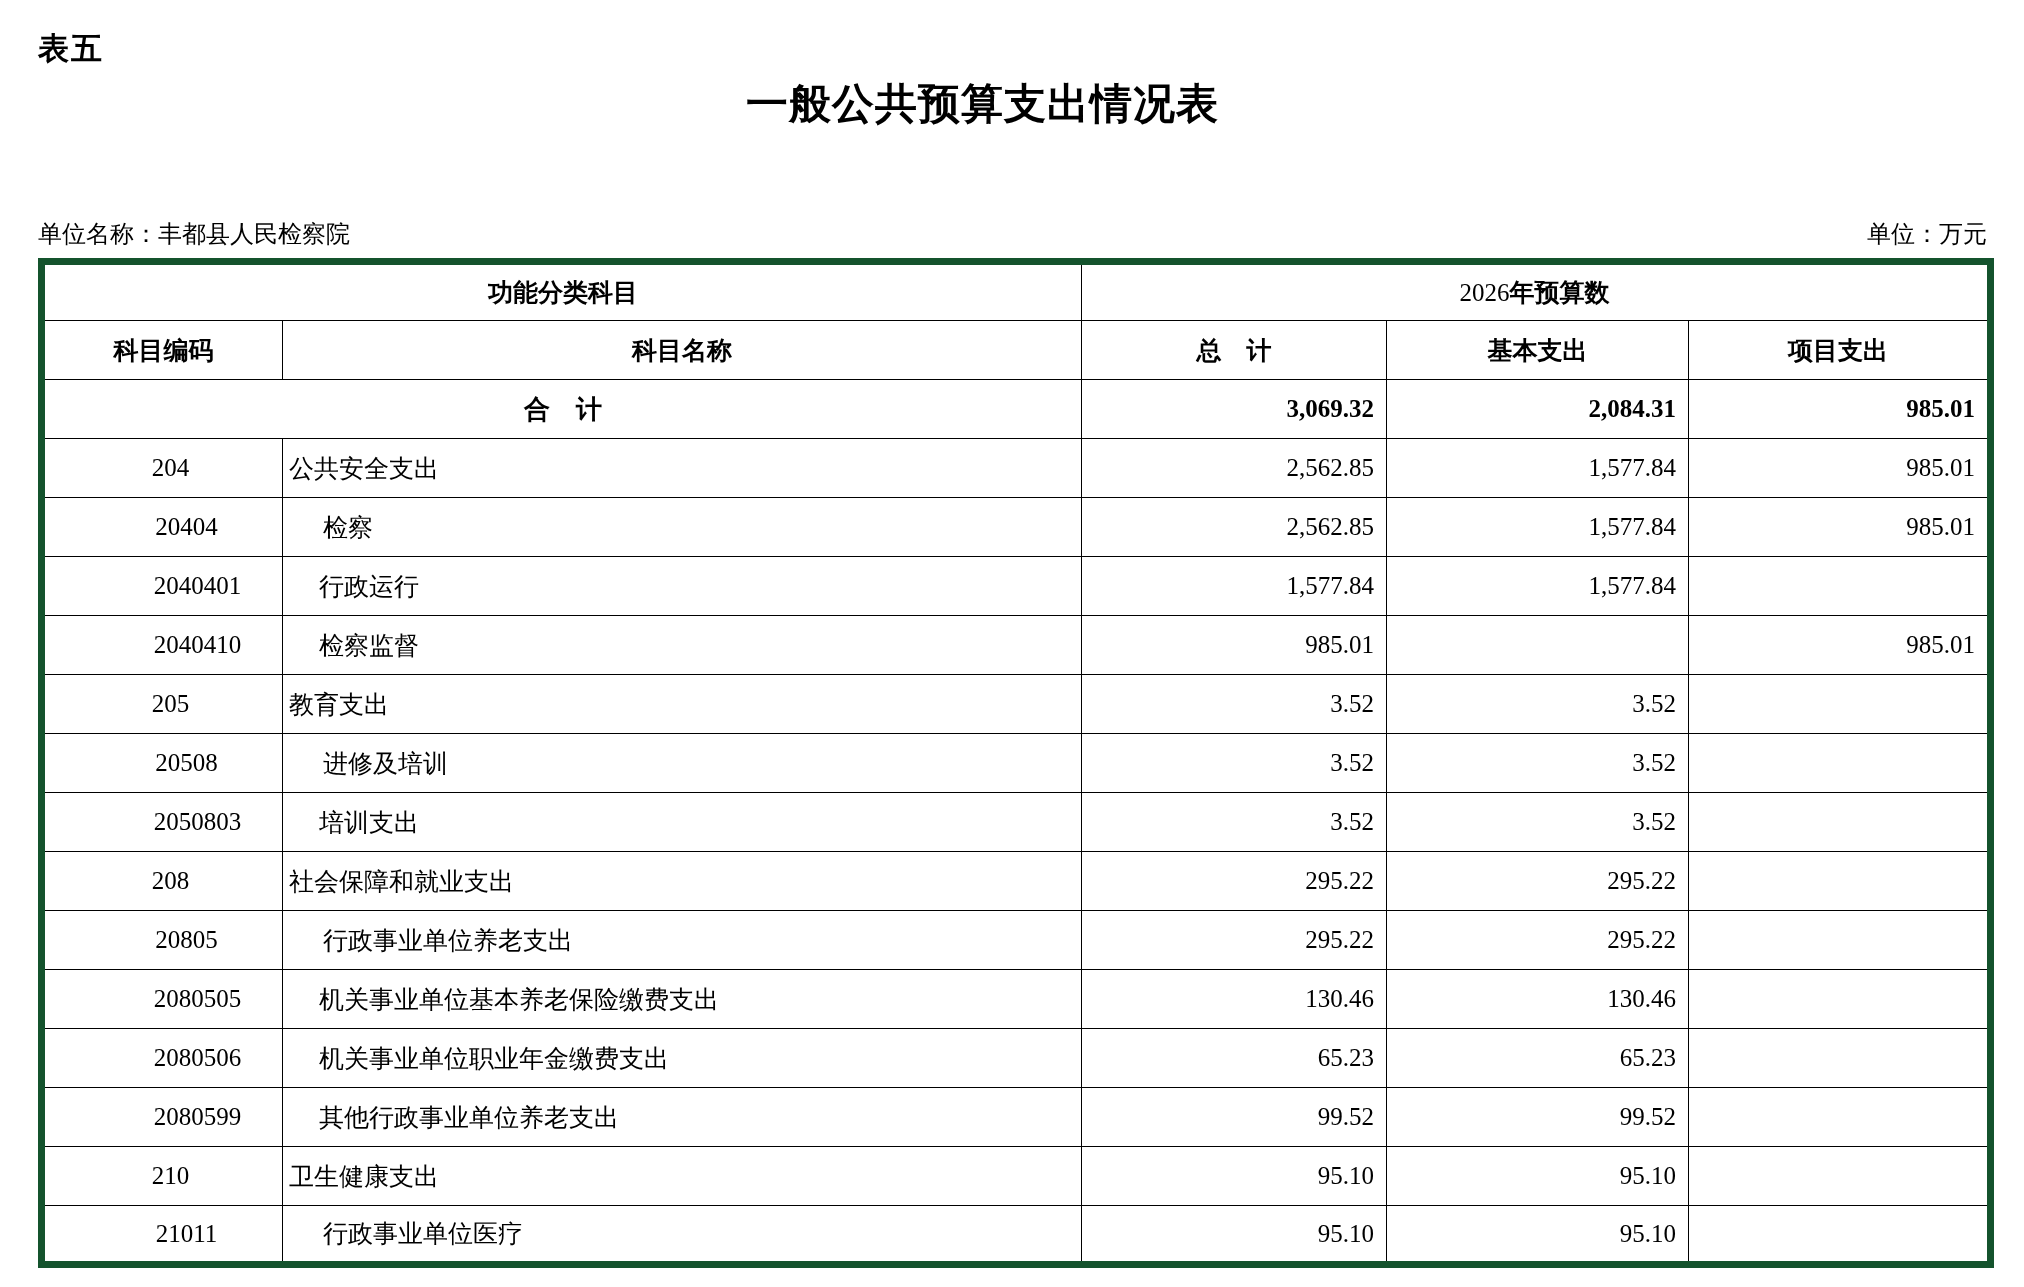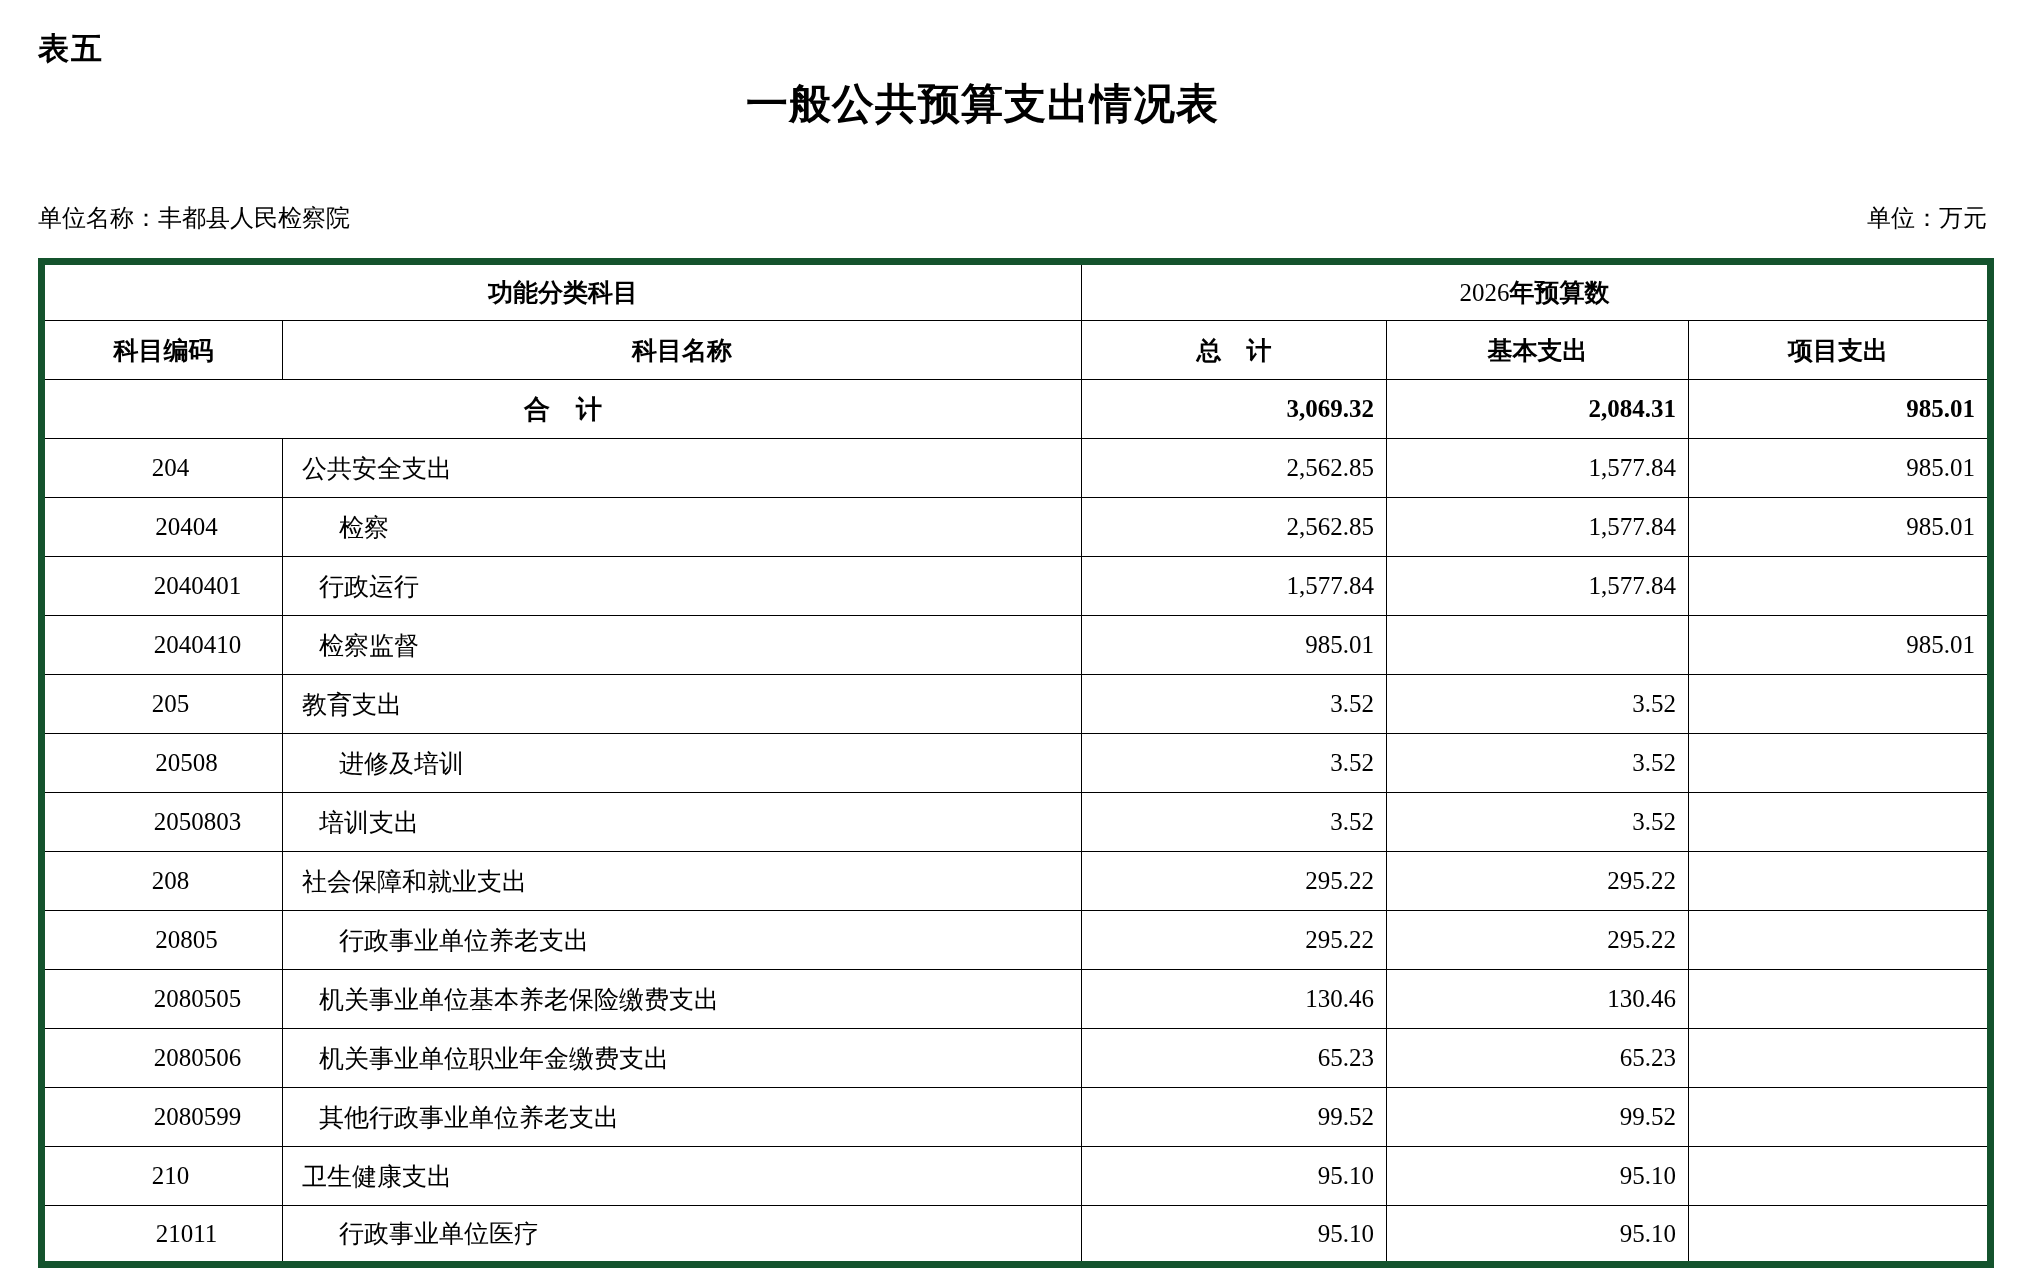--- a/index.html
+++ b/index.html
@@ -14,21 +14,21 @@
     font-family:"Liberation Sans","DejaVu Sans",sans-serif;
     font-weight:700; font-size:31px; letter-spacing:2px;
   }
   .page-title {
     position:absolute; left:0; top:76px; width:1965px;
     text-align:center;
     font-family:"Liberation Sans","DejaVu Sans",sans-serif;
     font-weight:700; font-size:42px; letter-spacing:1px;
   }
   .unit-row {
-    position:absolute; left:38px; top:202px; width:1949px;
+    position:absolute; left:38px; top:218px; width:1949px;
     display:flex; justify-content:space-between; align-items:flex-end;
     font-size:24px;
   }
   .budget-table {
     position:absolute; left:38px; top:258px; width:1949px;
     border-collapse:collapse; table-layout:fixed;
     border:7px solid #14532d;
   }
   .budget-table th, .budget-table td {
     border:1px solid #000;
@@ -40,25 +40,25 @@
   .budget-table th {
     font-family:"Liberation Sans","DejaVu Sans",sans-serif;
     font-weight:700; text-align:center;
   }
   th.year-head .year-num {
     font-family:"Liberation Serif","DejaVu Serif",serif;
     font-weight:400;
   }
   th.year-head .year-txt { }
   td.code { text-align:center; padding-left:14px; }
-  td.name { text-align:left; padding-left:19px; }
+  td.name { text-align:left; padding-left:6px; }
   td.num  { text-align:right; padding-right:12px; }
   td.code.indent-2 { padding-left:46px; }
   td.code.indent-3 { padding-left:68px; }
-  td.name.nindent-2 { padding-left:56px; }
+  td.name.nindent-2 { padding-left:40px; }
   td.name.nindent-3 { padding-left:36px; }
   tr.total-row td {
     font-weight:700;
     font-family:"Liberation Serif","DejaVu Serif",serif;
   }
   tr.total-row td.total-label {
     text-align:center;
     font-family:Liberation Mono, monospace;
     font-size:26px;
   }

